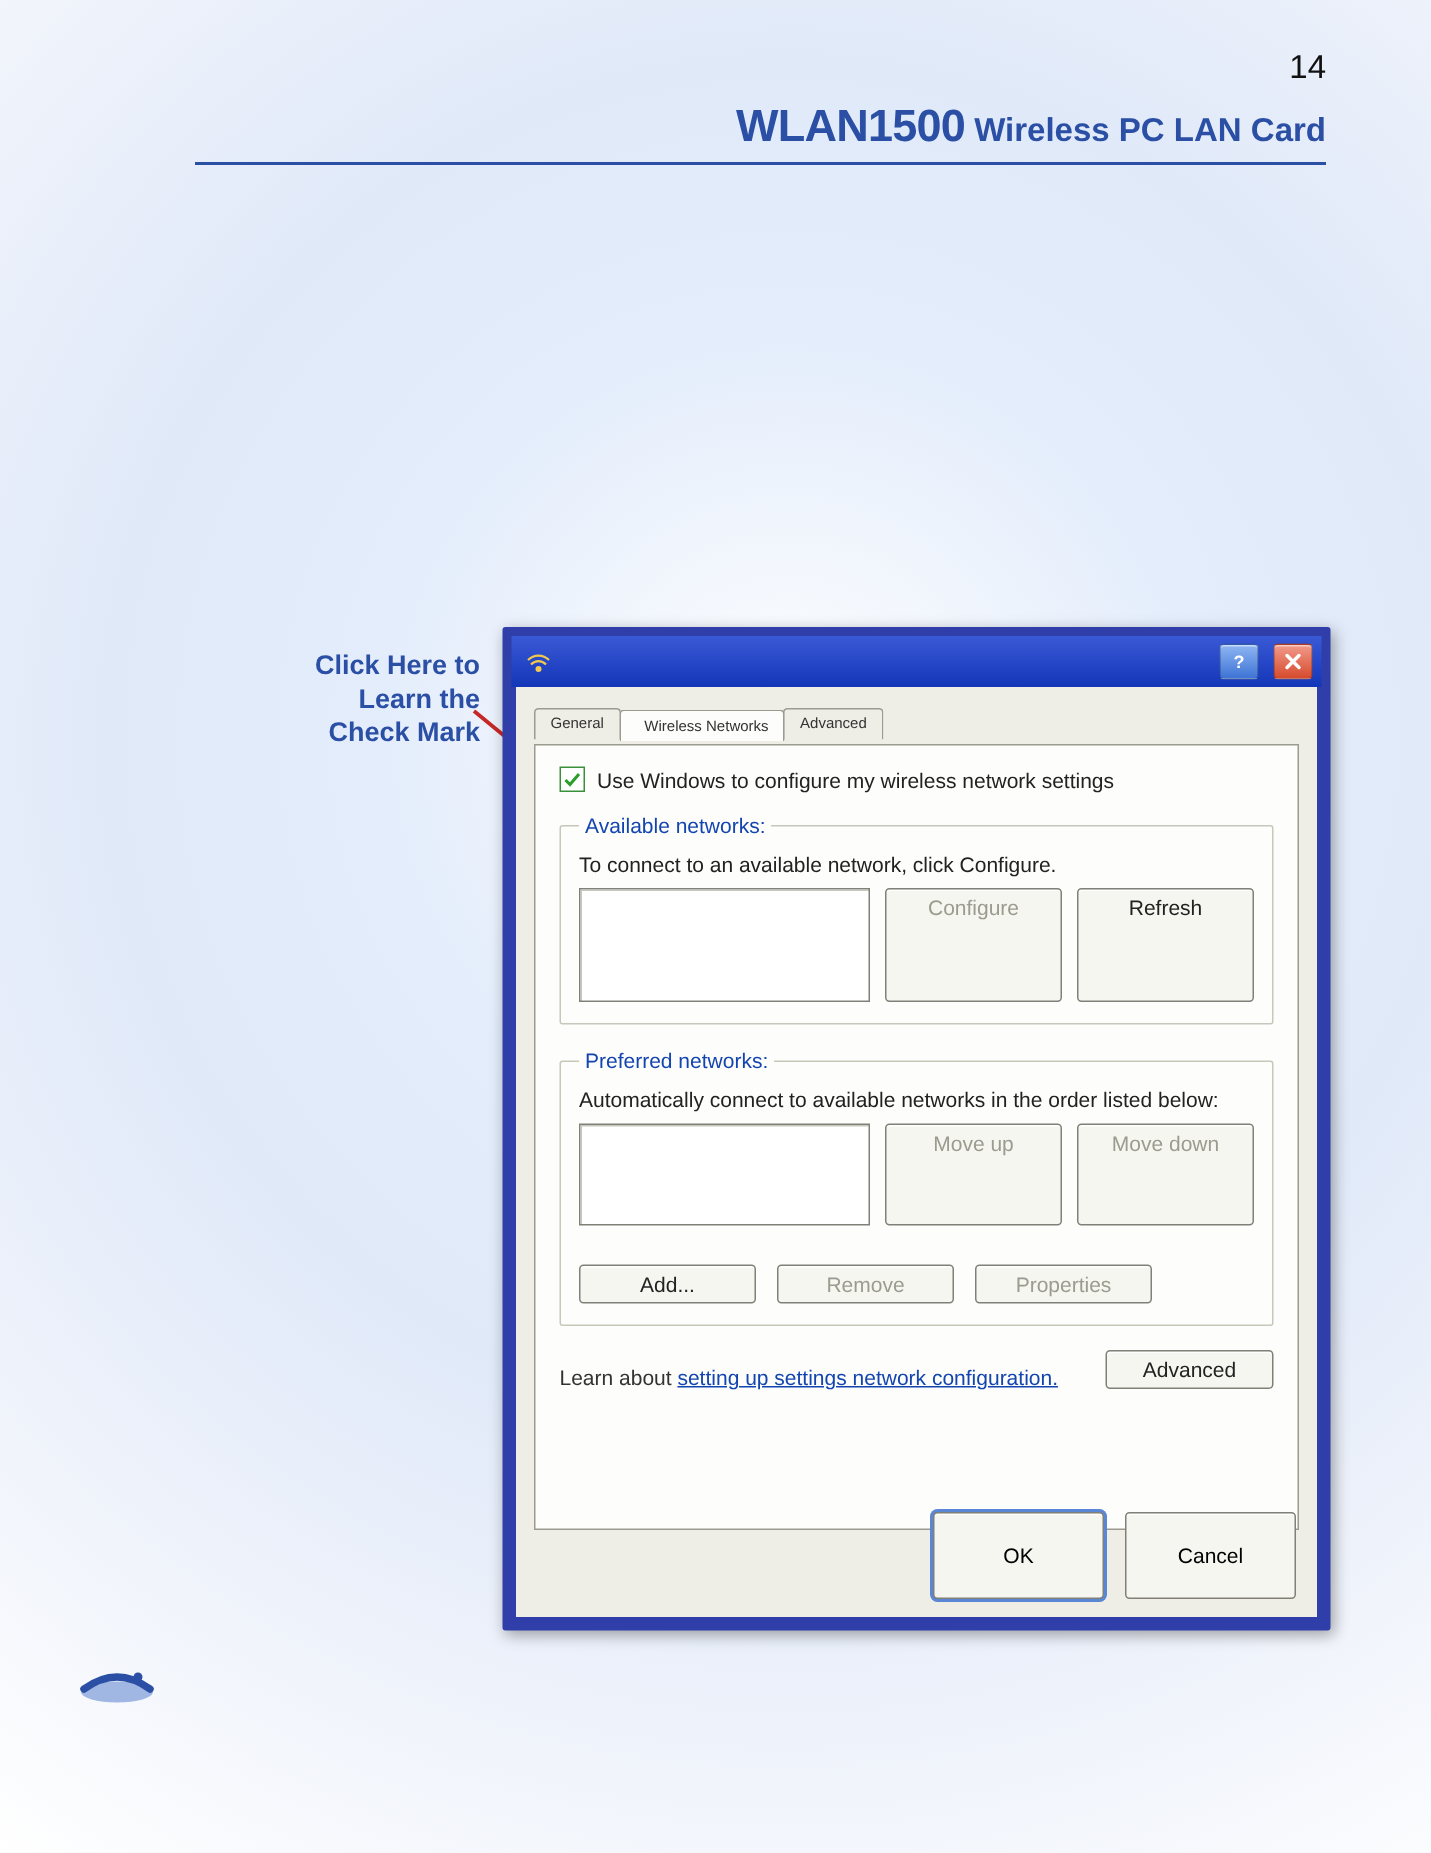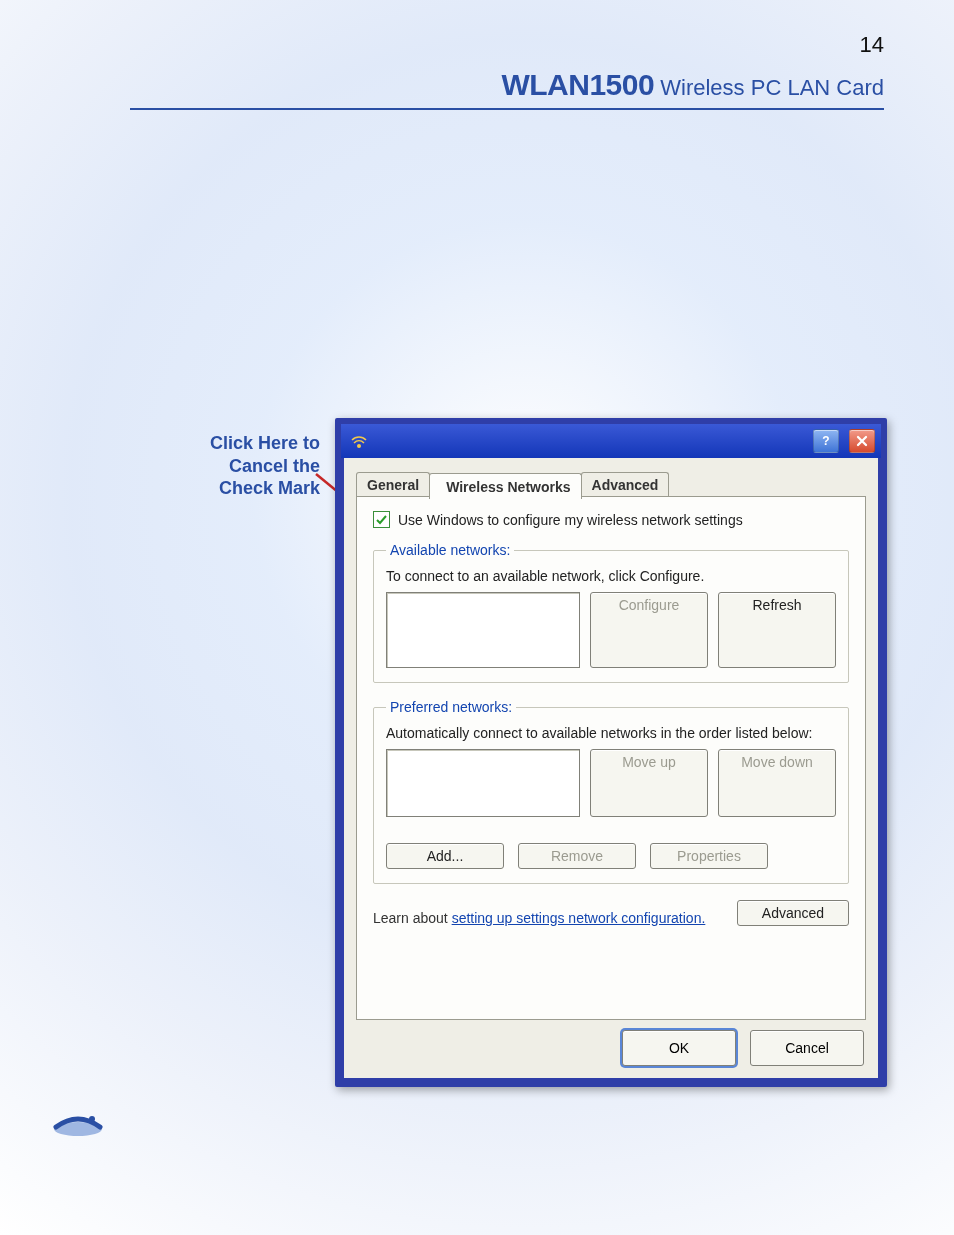--- a/index.html
+++ b/index.html
@@ -9,21 +9,21 @@
       #f6f8fc;
     position:relative;
   }
   .page-number{position:absolute;top:32px;right:70px;font-size:22px;color:#111;}
   .header{
     position:absolute;top:68px;left:130px;right:70px;
     border-bottom:2px solid #2a4fa4;padding-bottom:6px;
     text-align:right;
   }
   .header-title-strong{font-size:30px;font-weight:700;color:#2a4fa4;letter-spacing:-.5px;}
-  .header-title-rest{font-size:22px;font-weight:400;color:#2a4fa4;}
+  .header-title-rest{font-size:22px;font-weight:700;color:#2a4fa4;}
   .annotation{
     position:absolute;left:170px;top:432px;width:150px;
     text-align:right;font-size:18px;font-weight:700;color:#2a4fa4;line-height:1.25;
   }
   .arrow{position:absolute;left:310px;top:470px;pointer-events:none;}
   .dialog-frame{
     position:absolute;left:335px;top:418px;width:540px;height:657px;
     background:#2f3ea8;border:6px solid #2f3ea8;border-radius:2px;
     box-shadow:2px 3px 10px rgba(0,0,0,.35);
   }
@@ -38,22 +38,22 @@
   .tb-btn{width:24px;height:22px;border-radius:3px;display:flex;align-items:center;justify-content:center;border:1px solid rgba(0,0,0,.2);box-shadow:inset 0 1px 0 rgba(255,255,255,.5);cursor:pointer;}
   .tb-help{background:linear-gradient(#8fb6f2,#3f74d6);color:#fff;font-weight:700;}
   .tb-close{background:linear-gradient(#f29a8a,#d64b2e);color:#fff;}
   .client{
     position:absolute;left:3px;right:3px;top:34px;bottom:3px;
     background:#efeee6;
   }
   .tabs{position:absolute;left:12px;top:14px;display:flex;}
   .tab{
     border:1px solid #9b9b8f;border-bottom:none;background:#efeee6;
-    padding:4px 10px;font-size:14px;color:#333;border-radius:3px 3px 0 0;
-    margin-right:-1px;position:relative;cursor:pointer;font-weight:bold;
+    padding:4px 10px;font-size:10px;color:#333;border-radius:3px 3px 0 0;
+    margin-right:-1px;position:relative;cursor:pointer;
   }
   .tab.active{background:#fdfdfb;z-index:2;top:1px;padding-top:5px;padding-left:16px;}
   .tab-panel{
     position:absolute;left:12px;right:12px;top:38px;bottom:58px;
     background:#fdfdfb;border:1px solid #9b9b8f;padding:14px 16px 10px 16px;
     font-size:14px;color:#222;
   }
   .cb-row{display:flex;align-items:flex-end;gap:8px;margin-bottom:14px;}
   .cb{width:15px;height:15px;border:1px solid #3a8f3a;background:#fff;display:flex;align-items:center;justify-content:center;cursor:pointer;}
   .cb svg{display:block;}
@@ -76,38 +76,38 @@
   }
   .btn.disabled{color:#9b9b90;cursor:default;}
   .row-btns{display:flex;gap:14px;margin-top:26px;}
   .learn-row{display:flex;align-items:flex-end;justify-content:space-between;margin-top:10px;gap:12px;}
   .learn-text{color:#333;}
   .learn-text a{color:#1345b0;text-decoration:underline;cursor:pointer;}
   .dlg-btns{
     position:absolute;right:14px;bottom:12px;display:flex;gap:14px;
   }
   .dlg-btn{
-    min-width:92px;padding:9px 10px;background:#f6f6f0;border:1px solid #808078;
+    min-width:92px;padding:20px 10px;background:#f6f6f0;border:1px solid #808078;
     border-radius:3px;box-shadow:inset 0 1px 0 #fff;font-size:14px;cursor:pointer;text-align:center;
   }
   .dlg-btn.primary{box-shadow:0 0 0 2px #5a86d6, inset 0 1px 0 #fff;}
   .footer-logo{position:absolute;left:50px;bottom:92px;}
 </style>
 </head>
 <body>
 
 <div class="page-number">14</div>
 
 <div class="header">
   <span class="header-title-strong">WLAN1500</span><span class="header-title-rest"> Wireless PC LAN Card</span>
 </div>
 
 <div class="annotation">
   <div>Click Here to</div>
-  <div>Cancel the</div>
+  <div>Learn the</div>
   <div>Check Mark</div>
 </div>
 
 <svg class="arrow" width="110" height="90">
   <defs>
     <marker id="ah" markerWidth="10" markerHeight="10" refX="8" refY="3" orient="auto">
       <path d="M0,0 L9,3 L0,6 Z" fill="#c62828"></path>
     </marker>
   </defs>
   <line x1="6" y1="4" x2="84" y2="68" stroke="#c62828" stroke-width="2.5" marker-end="url(#ah)"></line>

